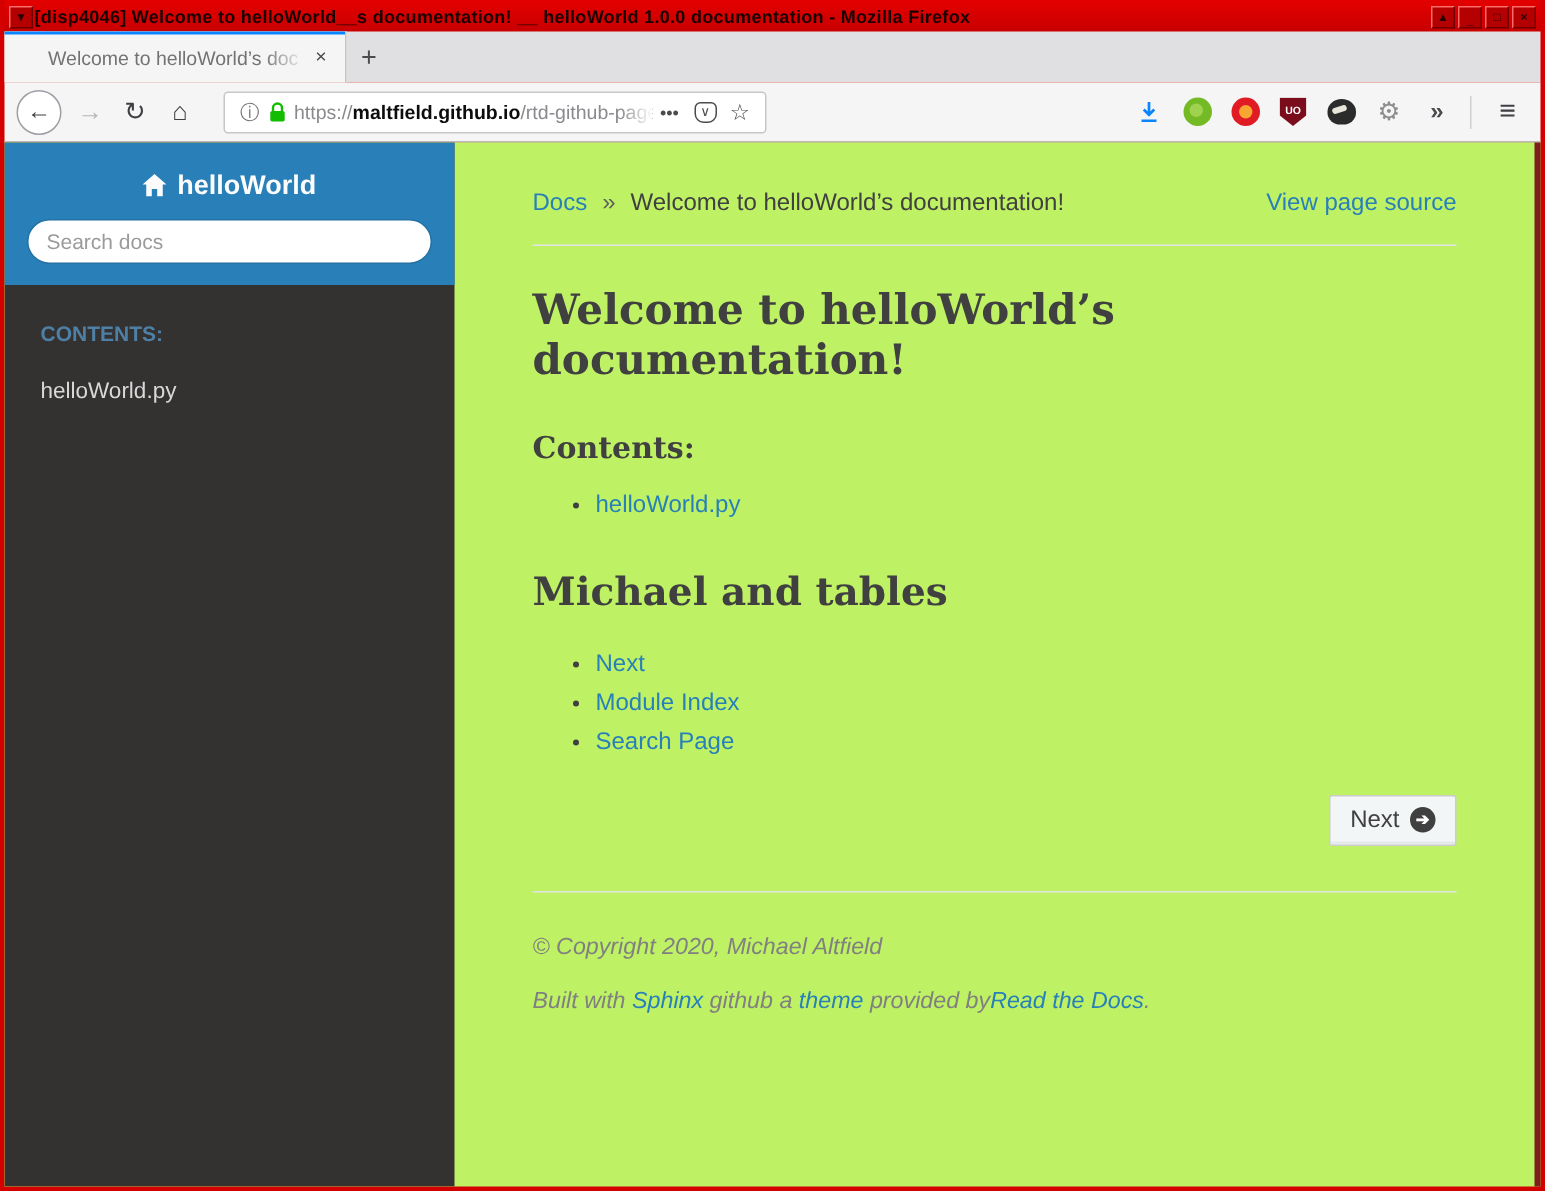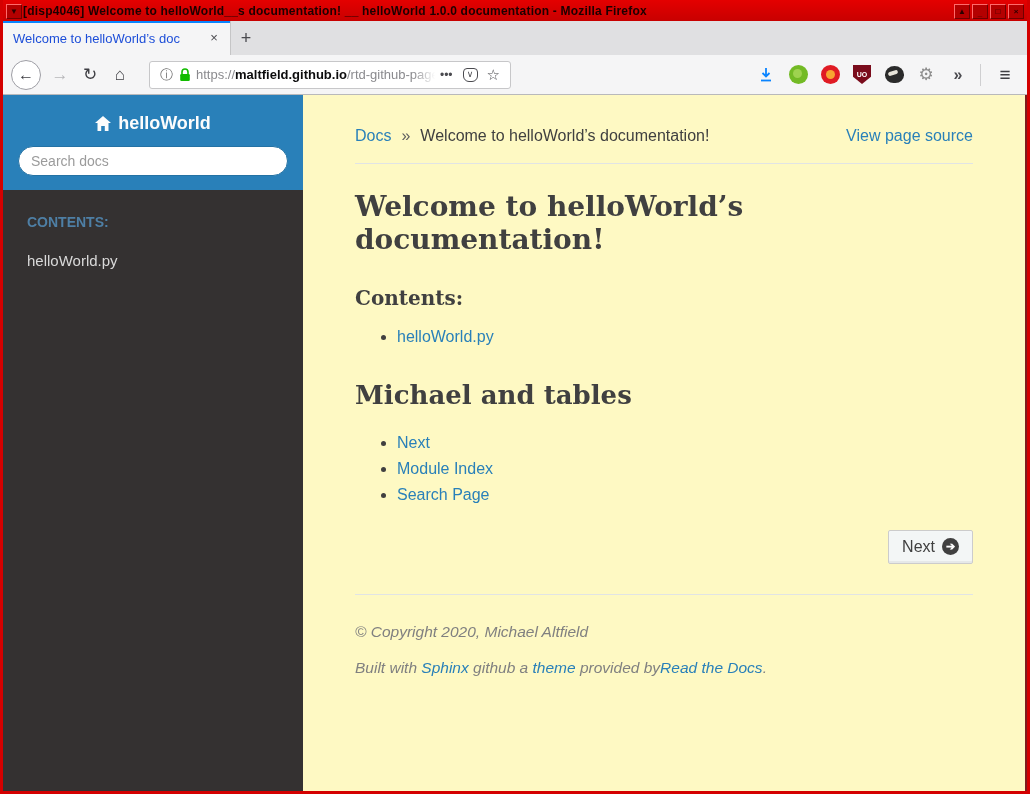--- a/index.html
+++ b/index.html
@@ -18,22 +18,22 @@
   .tb-title { flex:1; text-align:left; color:#1c0000; font-weight:bold; font-size:12px;
               white-space:nowrap; overflow:hidden; letter-spacing:0.2px; }
   .tb-controls { display:flex; }
   .tb-btn .lowbar{ position:relative; top:2px; }
 
   
   .tabbar { height:34px; background:#e0e0e2; display:flex; align-items:stretch; flex:0 0 auto; }
   .tab { width:228px; background:#f5f5f6; border-right:1px solid #c5c5c6; position:relative;
          display:flex; align-items:center; padding:0 6px 0 10px; cursor:default; }
   .tab-accent { position:absolute; top:0; left:0; right:0; height:2px; background:#0a84ff; }
-  .tab-label { font-size:13px; color:#1d4ed8; white-space:nowrap; overflow:hidden;
-               flex:1; position:relative; }
+  .tab-label { font-size:13px; color:#737373; white-space:nowrap; overflow:hidden;
+               flex:1; position:relative;margin-left:19px; }
   .tab-label::after { content:""; position:absolute; right:0; top:0; bottom:0; width:28px;
                background:linear-gradient(to right, rgba(245,245,246,0), #f5f5f6); }
   .tab-close { width:20px; height:20px; font-size:13px; color:#4a4a4f; text-align:center;
                line-height:20px; border-radius:2px; }
   .newtab { width:30px; display:flex; align-items:center; justify-content:center;
             font-size:18px; color:#4a4a4f; }
 
   
   .navbar { height:40px; background:#f5f5f6; border-bottom:1px solid #b9b9bb; display:flex;
             align-items:center; padding:0 8px; flex:0 0 auto; }
@@ -72,21 +72,21 @@
   .possum { width:19px; height:17px; border-radius:50% 50% 45% 45%; background:#2b2b2b;
             position:relative; }
   .possum::after { content:""; position:absolute; left:3px; top:5px; width:10px; height:4px;
             background:#e8e4da; border-radius:2px; transform:rotate(-18deg); }
   .gear { font-size:17px; color:#8d8d8d; }
   .chev { font-size:16px; color:#4a4a4f; font-weight:bold; }
   .vdivider { width:1px; height:22px; background:#cfcfd1; margin:0 6px 0 8px; }
   .hamburger { font-size:19px; color:#3e3e43; }
 
   
-  .content { flex:1; display:flex; overflow:hidden; background:#fef9c3; border-right:2px solid #7f1d1d; }
+  .content { flex:1; display:flex; overflow:hidden; background:#bef264; border-right:4px solid #7f1d1d; }
   .sidebar { width:300px; background:#343131; flex:0 0 auto; display:flex; flex-direction:column; }
   .side-head { background:#2980b9; padding:12px 15px 14px; text-align:center; }
   .project { color:#fcfcfc; font-weight:bold; font-size:18px; display:inline-flex;
              align-items:center; gap:7px; margin:6px 0 12px; }
   .search-input { width:100%; height:30px; border-radius:15px; border:1px solid #2472a4;
              padding:0 12px; font-size:14px; color:#333; background:#fff; outline:none;
              font-family:"Liberation Sans","DejaVu Sans",sans-serif; }
   .search-input::placeholder { color:#9b9b9b; }
   .side-body { padding:24px 0; }
   .side-caption { color:#4e7fa5; font-weight:bold; font-size:14px; padding:0 24px; margin-bottom:16px; }

